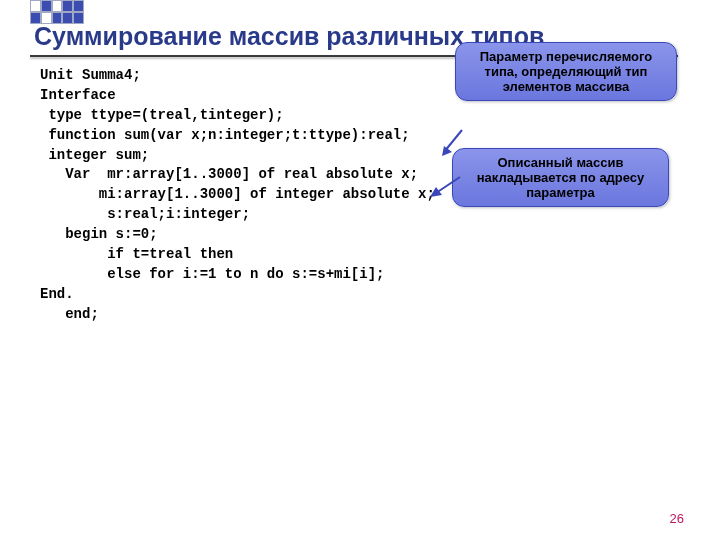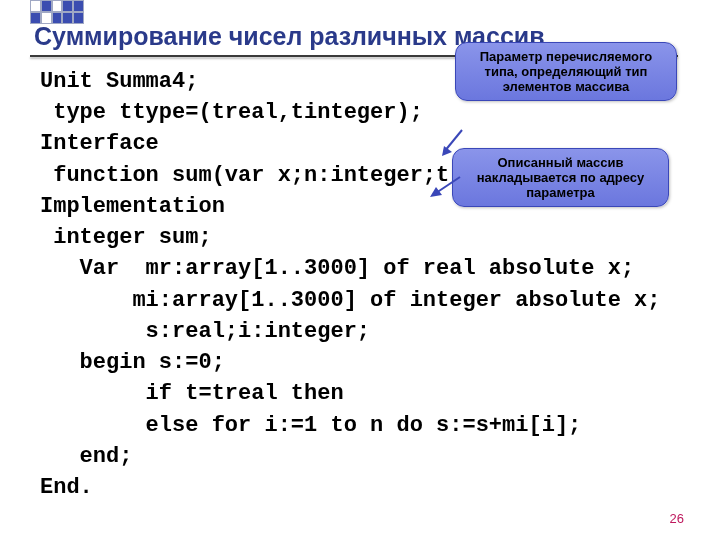--- a/index.html
+++ b/index.html
@@ -3,21 +3,21 @@
 <meta charset="utf-8">
 <style>
   html,body{margin:0;padding:0}
   body{width:720px;height:540px;background:#fff;font-family:Arial,Helvetica,sans-serif;position:relative;overflow:hidden}
   .accent-bar{position:absolute;left:30px;top:0;width:54px;height:24px}
   .accent-bar td{border:1px solid #a0a8c4;width:11px;height:8px}
   .accent-bar .fill{background:#3b4db0}
   .accent-bar .empty{background:transparent}
   .title{position:absolute;left:34px;top:22px;font-size:25px;font-weight:bold;color:#2a3a8a}
   .title-underline{position:absolute;left:30px;top:55px;width:648px;height:0;border-top:2px solid #3a3a3a;box-shadow:0 2px 2px rgba(0,0,0,.25)}
-  .code{position:absolute;left:40px;top:66px;width:640px;font-family:"Courier New",monospace;font-size:22px;font-weight:bold;color:#000;line-height:1.42}
+  .code{position:absolute;left:40px;top:66px;width:640px;font-family:"Courier New",monospace;font-size:14px;font-weight:bold;color:#000;line-height:1.42}
   .code .ln{white-space:pre}
   .callout{position:absolute;background:#7682e2;background:linear-gradient(#8a94ea,#6b77de);color:#000;font-family:Arial,sans-serif;font-size:13px;font-weight:bold;text-align:center;border:1px solid #3a47b8;border-radius:12px;padding:6px 10px;box-shadow:1px 1px 3px rgba(0,0,0,.25)}
   .callout1{left:455px;top:42px;width:200px}
   .callout2{left:452px;top:148px;width:195px}
   
   .lead1{position:absolute;left:442px;top:130px;width:24px;height:26px}
   .lead1 svg{overflow:visible}
   .lead2{position:absolute;left:430px;top:175px;width:34px;height:24px}
   .pagenum{position:absolute;right:36px;bottom:14px;font-size:13px;color:#be185d}
 </style>
@@ -36,38 +36,37 @@
   <tr>
         <td class="fill"></td>
         <td class="empty"></td>
         <td class="fill"></td>
         <td class="fill"></td>
         <td class="fill"></td>
       </tr>
 </tbody>
   </table>
 
-<div class="title">Суммирование чисел различных массив</div>
+<div class="title">Суммирование массив различных типов</div>
 <div class="title-underline"></div>
 
 <div class="code">
   <div class="ln">Unit Summa4;</div>
+  <div class="ln">Interface</div>
   <div class="ln"> type ttype=(treal,tinteger);</div>
-  <div class="ln">Interface</div>
   <div class="ln"> function sum(var x;n:integer;t:ttype):real;</div>
-  <div class="ln">Implementation</div>
   <div class="ln"> integer sum;</div>
   <div class="ln">   Var  mr:array[1..3000] of real absolute x;</div>
   <div class="ln">       mi:array[1..3000] of integer absolute x;</div>
   <div class="ln">        s:real;i:integer;</div>
   <div class="ln">   begin s:=0;</div>
   <div class="ln">        if t=treal then</div>
   <div class="ln">        else for i:=1 to n do s:=s+mi[i];</div>
+  <div class="ln">End.</div>
   <div class="ln">   end;</div>
-  <div class="ln">End.</div>
 </div>
 
 <div class="callout callout1">Параметр перечисляемого типа, определяющий тип элементов массива</div>
 <div class="lead1">
   <svg width="24" height="26">
       <path d="M20 0 L2 22" stroke="#3a47b8" stroke-width="2" fill="none"></path>
       <polygon points="0,26 2,16 10,22" fill="#3a47b8"></polygon>
     </svg>
 </div>
 

